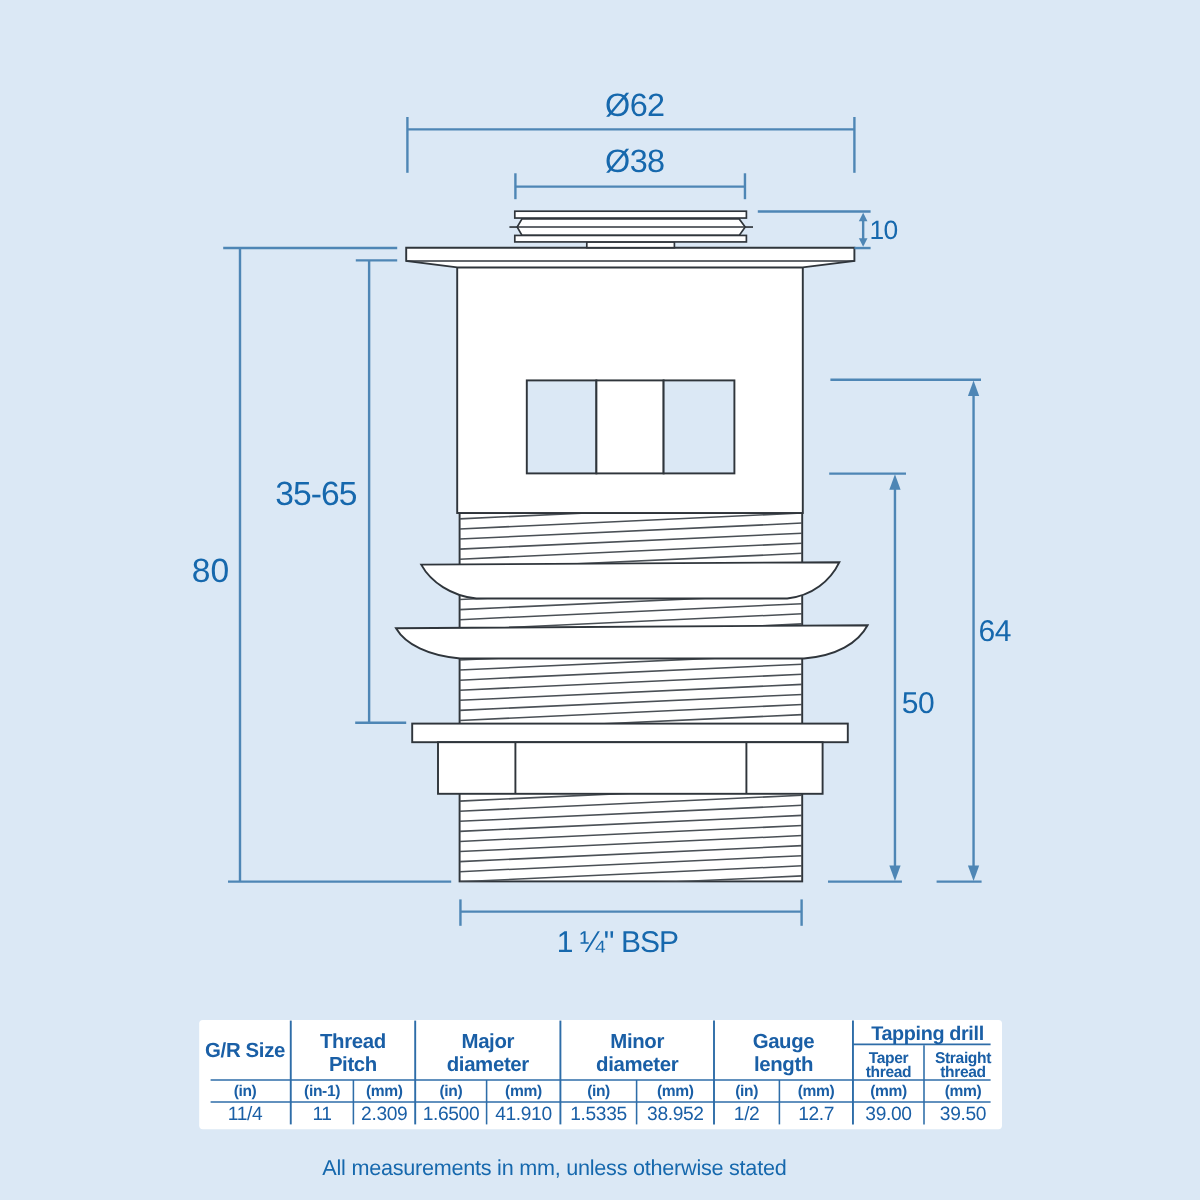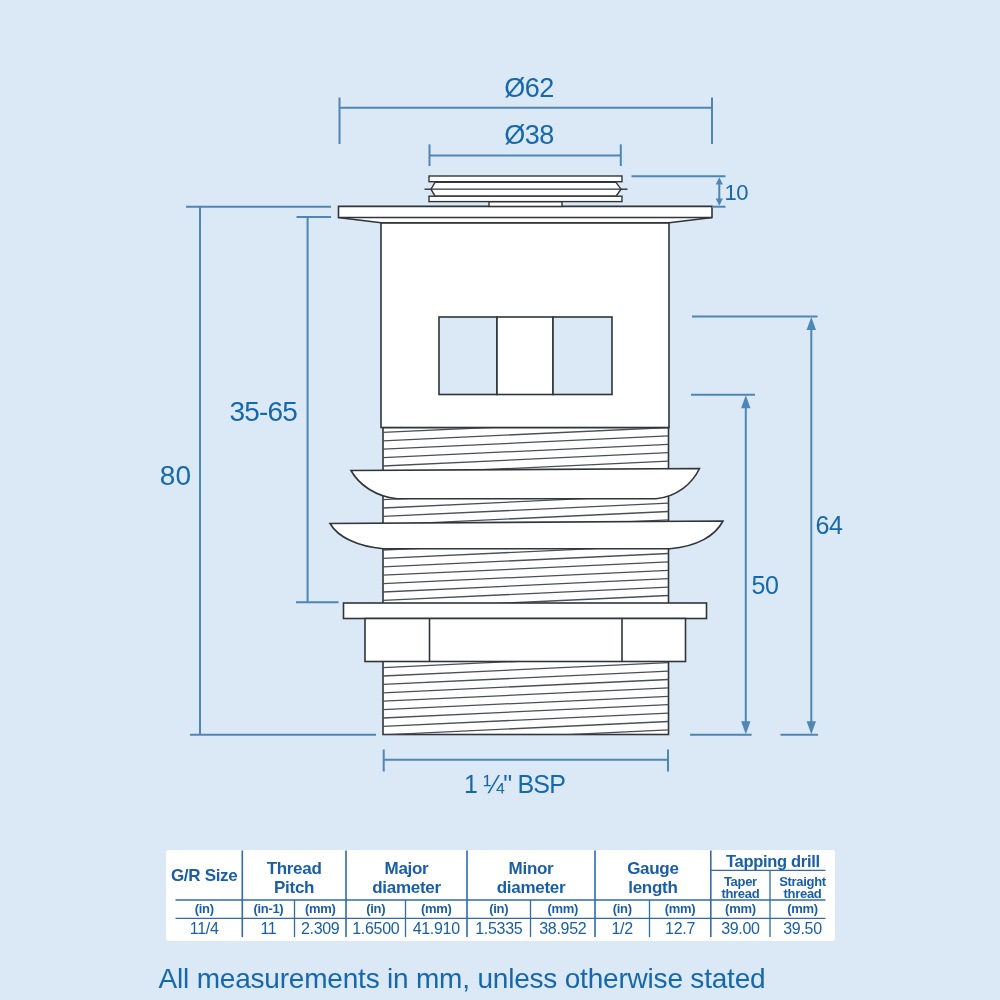--- a/index.html
+++ b/index.html
@@ -1,18 +1,18 @@
 <!DOCTYPE html>
 <html><head>
 <meta charset="utf-8">
 <style>
   html,body{margin:0;padding:0;}
   body{width:1000px;height:1000px;background:#dbe8f5;font-family:"Liberation Sans",sans-serif;overflow:hidden;}
   .page{position:relative;width:1000px;height:1000px;}
-  .footer{position:absolute;left:0;top:963px;width:924px;text-align:center;font-size:28px;letter-spacing:-0.2px;color:#1668ad;}
+  .footer{position:absolute;left:0;top:963px;width:924px;text-align:center;font-size:18px;letter-spacing:-0.2px;color:#1668ad;}
 </style>
 </head>
 <body>
 <div class="page">
 
   <svg width="1000" height="840" viewBox="0 0 1000 840" style="position:absolute;left:0;top:0">
     <defs>
       <clipPath id="shaftclip">
           <rect x="383" y="427.5" width="285.5" height="307"></rect>
         </clipPath>

